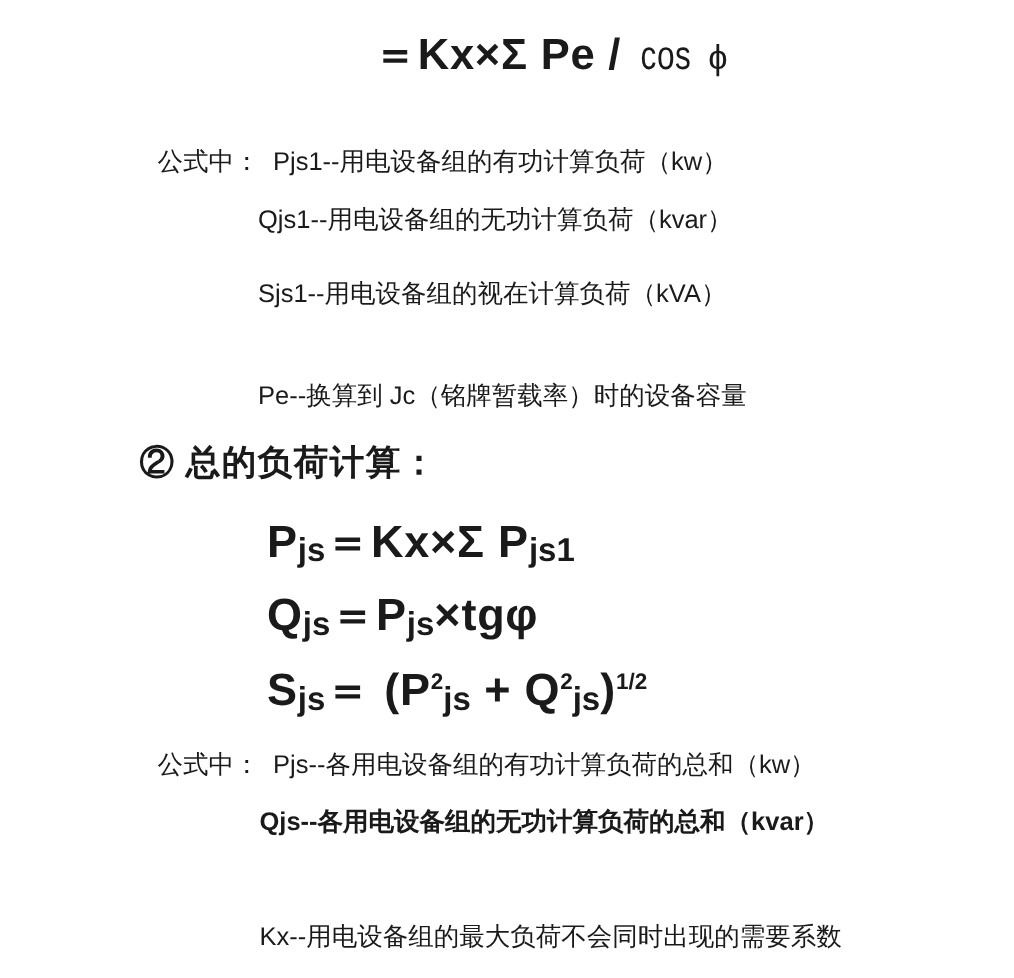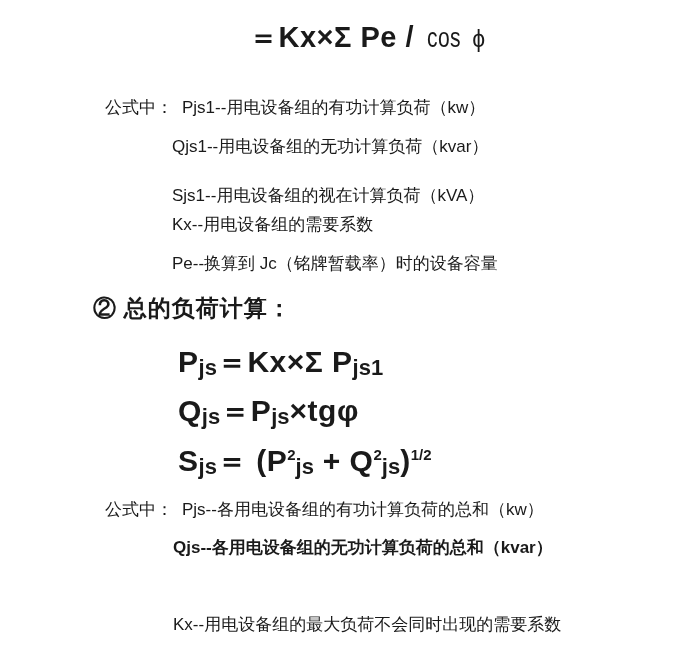--- a/index.html
+++ b/index.html
@@ -74,23 +74,20 @@
 
   <div class="def-line" style="left:105px; top:98px;">
     <span class="def-label">公式中：</span><span>Pjs1--用电设备组的有功计算负荷（kw）</span>
   </div>
   <div class="def-line" style="left:172px; top:137px;">
     <span>Qjs1--用电设备组的无功计算负荷（kvar）</span>
   </div>
   <div class="def-line" style="left:172px; top:172px;margin-top:14px;">
     <span>Sjs1--用电设备组的视在计算负荷（kVA）</span>
   </div>
-  <div class="def-line" style="left:172px; top:215px;">
-    <span>Kx--用电设备组的需要系数</span>
-  </div>
   <div class="def-line" style="left:172px; top:254px;">
     <span>Pe--换算到 Jc（铭牌暂载率）时的设备容量</span>
   </div>
 
   <div class="section-heading" style="left:93px; top:293px;text-align:center;">② 总的负荷计算：</div>
 
   <div class="formula" style="left:178px; top:347px;">
     <span>P</span><span class="sub">js</span><span>＝Kx×Σ P</span><span class="sub">js1</span>
   </div>
 

